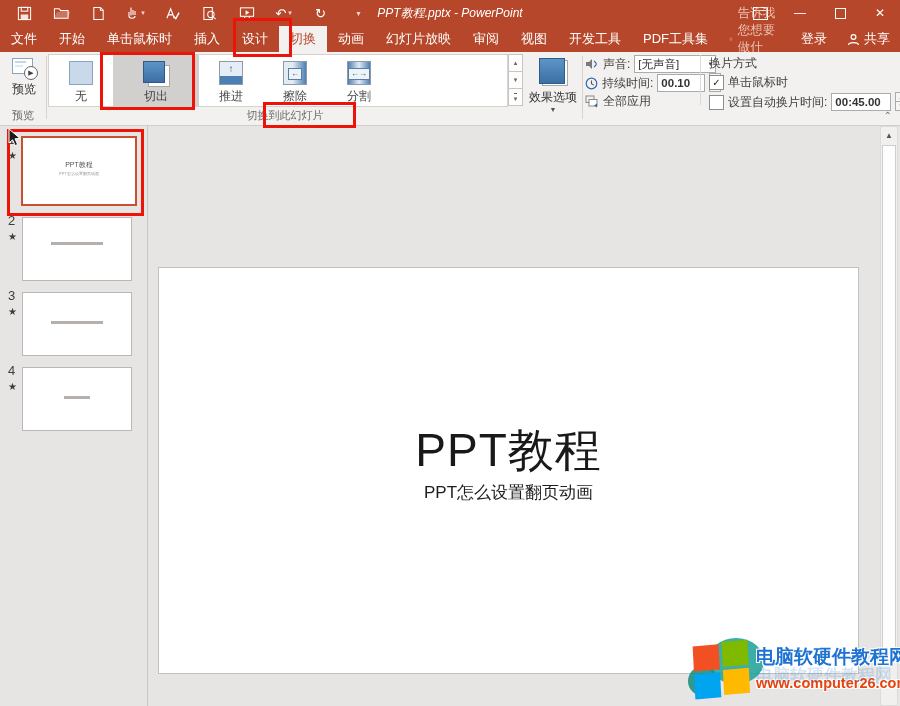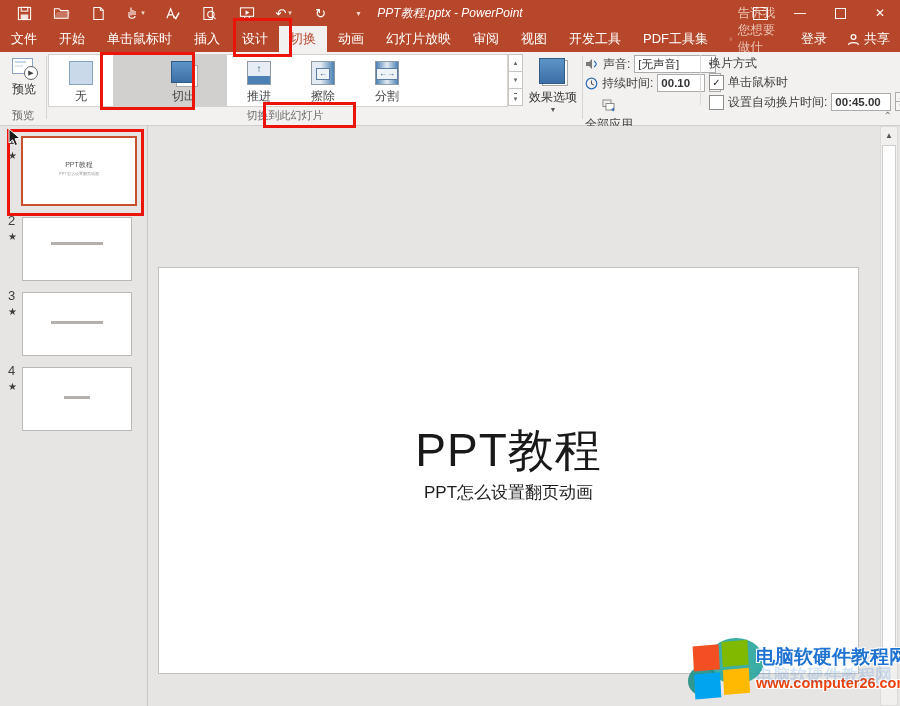--- a/index.html
+++ b/index.html
@@ -42,21 +42,21 @@
   .pv-ic{width:24px;height:20px;margin:4px 0 3px;position:relative;}
   .pv-slide{position:absolute;left:0;top:0;width:19px;height:14px;background:#fff;border:1px solid #8aa4bf;}
   .pv-slide:before{content:"";position:absolute;left:2px;top:2px;width:11px;height:2px;background:#c7d6e6;}
   .pv-slide:after{content:"";position:absolute;left:2px;top:6px;width:8px;height:2px;background:#dfe7ef;}
   .pv-play{position:absolute;right:-2px;bottom:-2px;width:12px;height:12px;border-radius:50%;background:#fff;
            border:1px solid #666;font-size:7px;color:#444;display:flex;align-items:center;justify-content:center;}
   
   .gallery{position:absolute;left:48px;top:2px;width:458px;height:51px;background:#fff;
            border:1px solid #d5d2cd;display:flex;align-items:stretch;}
   .gitem{width:64px;display:flex;flex-direction:column;align-items:center;font-size:12px;color:#444;}
-  .gitem.selected{background:#d2d0ce;width:86px;padding-left:28px;}
+  .gitem.selected{background:#d2d0ce;width:86px;}
   .t-icon{width:30px;height:27px;position:relative;margin:5px auto 1px;}
   .sq{position:absolute;box-sizing:border-box;}
   .ti-none{left:3px;top:1px;width:24px;height:24px;background:#c9d9ea;border:1px solid #87a6c4;}
   .ti-back{right:1px;bottom:0;width:22px;height:22px;background:#fff;border:1px solid #a9a9a9;}
   .ti-front{left:2px;top:1px;width:22px;height:22px;background:linear-gradient(#5d94c6,#3c6fa6);border:1px solid #2f5b89;}
   .ti-fback{left:3px;top:0;width:20px;height:20px;background:#bdd0e3;border:1px solid #8fafcd;}
   .ti-ffront{right:2px;bottom:1px;width:20px;height:20px;background:#6f9cc8;border:1px solid #42759f;opacity:.92;}
   .ti-push{left:3px;top:1px;width:24px;height:24px;background:#e6edf5;border:1px solid #8f9aa5;overflow:hidden;}
   .ti-push .bar{position:absolute;left:0;right:0;bottom:0;height:8px;background:#4a80b4;}
   .ti-push .arr{position:absolute;left:50%;top:2px;transform:translateX(-50%);font-size:10px;color:#1f4e79;line-height:1;font-weight:bold;}
@@ -329,21 +329,21 @@
           <circle cx="6.5" cy="6.5" r="5.3" stroke="#2b6cb5" stroke-width="1.2"></circle>
           <path d="M6.5 3.5 v3.2 l2.3 1.4" stroke="#555" stroke-width="1.1"></path>
         </svg>
       <span>持续时间:</span>
       <span class="numbox">00.10</span>
       <span class="spin">
           <span>▲</span>
           <span>▼</span>
         </span>
     </div>
-    <div class="trow" style="left:0;top:44px;flex-direction:column;">
+    <div class="trow" style="left:0;top:38px;">
       <svg width="14" height="13" viewBox="0 0 14 13" fill="none">
           <rect x="1" y="1" width="8" height="6.5" stroke="#8a8a8a"></rect>
           <rect x="4" y="4.5" width="8" height="6.5" stroke="#8a8a8a" fill="#fff"></rect>
           <path d="M9 10.5 l3 2 v-4 z" fill="#2b6cb5" stroke="none"></path>
         </svg>
       <span>全部应用</span>
     </div>
     <div class="tsep"></div>
     <div class="trow" style="left:124px;top:0;">
       <span>换片方式</span>

